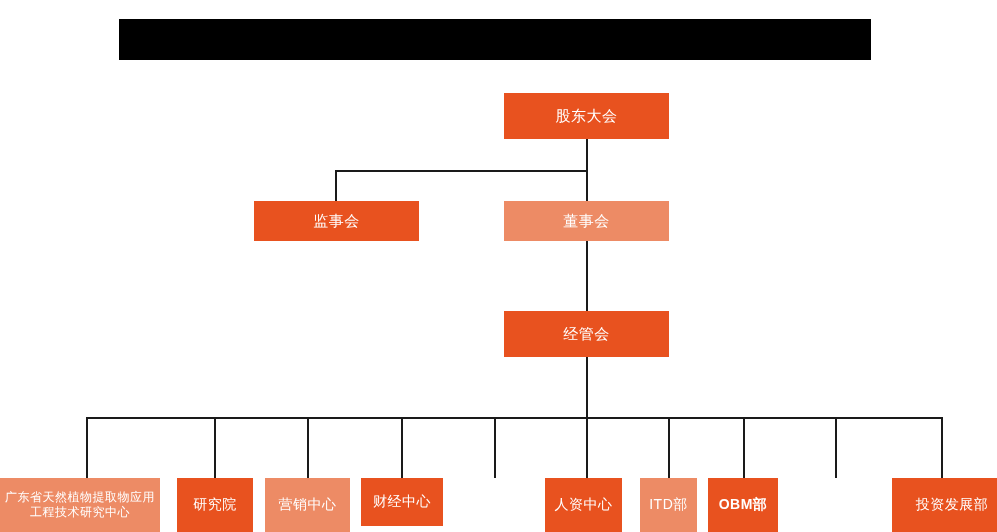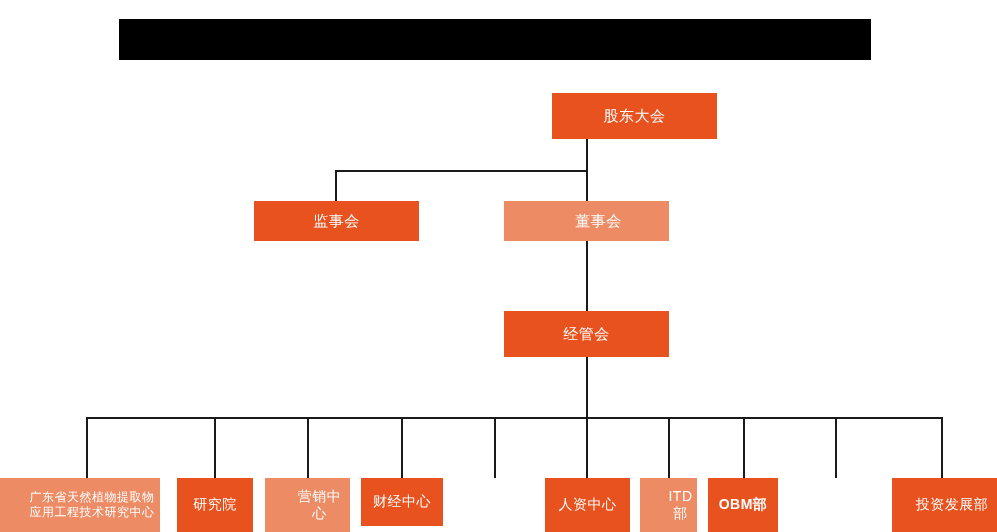--- a/index.html
+++ b/index.html
@@ -31,21 +31,21 @@
     display: flex;
     align-items: center;
     justify-content: center;
     text-align: center;
     color: #ffffff;
     line-height: 1.25;
     letter-spacing: 0.5px;
     z-index: 3;
   }
   .node.dark  { background: #E8521F; }
-  .node.light { background: #ED8B65; padding-left: 24px; }
+  .node.light { background: #ED8B65; }
 
   .node-label {
     display: block;
     width: 100%;
     padding: 0 3px;
     box-sizing: border-box;
   }
 
   
   .vline {
@@ -86,21 +86,21 @@
   <div class="vline" style="left:214px; top:417px; height:61px;"></div>
   <div class="vline" style="left:307px; top:417px; height:61px;"></div>
   <div class="vline" style="left:401px; top:417px; height:61px;"></div>
   <div class="vline" style="left:494px; top:417px; height:61px;"></div>
   <div class="vline" style="left:586px; top:417px; height:61px;"></div>
   <div class="vline" style="left:668px; top:417px; height:61px;"></div>
   <div class="vline" style="left:743px; top:417px; height:61px;"></div>
   <div class="vline" style="left:835px; top:417px; height:61px;"></div>
   <div class="vline" style="left:941px; top:417px; height:61px;"></div>
 
-  <div class="node dark" style="left:504px; top:93px; width:165px; height:46px; font-size:15px;margin-left:48px;">
+  <div class="node dark" style="left:504px; top:93px; width:165px; height:46px; font-size:15px;">
     <span class="node-label">股东大会</span>
   </div>
 
   <div class="node dark" style="left:254px; top:201px; width:165px; height:40px; font-size:15px;">
     <span class="node-label">监事会</span>
   </div>
 
   <div class="node light" style="left:504px; top:201px; width:165px; height:40px; font-size:15px;">
     <span class="node-label">董事会</span>
   </div>
@@ -119,21 +119,21 @@
 
   <div class="node light" style="left:265px; top:478px; width:85px; height:54px; font-size:14px;justify-content:center;">
     <span class="node-label">营销中心</span>
   </div>
 
   <div class="node dark" style="left:361px; top:478px; width:82px; height:48px; font-size:14px;">
     <span class="node-label">财经中心</span>
   </div>
 
 
-  <div class="node dark" style="left:545px; top:478px; width:85px; height:54px; font-size:14px;justify-content:center;">
+  <div class="node dark" style="left:545px; top:478px; width:77px; height:54px; font-size:14px;justify-content:center;">
     <span class="node-label">人资中心</span>
   </div>
 
   <div class="node light" style="left:640px; top:478px; width:57px; height:54px; font-size:14px;">
     <span class="node-label">ITD部</span>
   </div>
 
   <div class="node dark" style="left:708px; top:478px; width:70px; height:54px; font-size:14px;font-weight:bold;">
     <span class="node-label">OBM部</span>
   </div>

